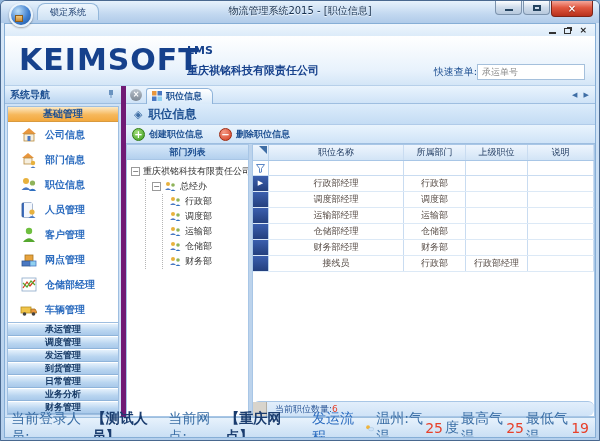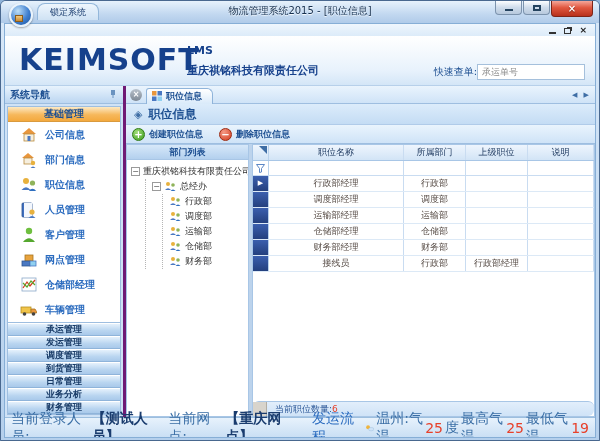--- a/index.html
+++ b/index.html
@@ -56,21 +56,21 @@
   .quick-search { position:absolute; right:10px; top:28px; display:flex; align-items:center; }
   .quick-search label { font-size:10px; color:#1d4f91; }
   .quick-search input { width:108px; height:16px; border:1px solid #a5c0dc; font-size:9px;
     padding:0 4px; color:#555; font-family:"DejaVu Sans",sans-serif; }
   .quick-search input::placeholder { color:#8a8a8a; }
 
   
   .main { flex:1; display:flex; min-height:0; }
 
   
-  .sidebar { width:121px; display:flex; flex-direction:column; border-right:3px solid #701a75;
+  .sidebar { width:121px; display:flex; flex-direction:column; border-right:5px solid #701a75;
     background:#cfe2f6;text-align:center; }
   .nav-title { height:18px; display:flex; align-items:center; justify-content:space-between;
     padding:0 5px; background:linear-gradient(#e8f3fd,#bcd6f1);
     border-bottom:1px solid #9ebee0; font-size:10px; font-weight:bold; color:#1d4f91; }
   .nav-panel { flex:1; margin:2px; background:#fff; border:1px solid #9ebee0;
     display:flex; flex-direction:column; min-height:0; }
   .section-header { height:17px; display:flex; align-items:center; justify-content:center;
     background:linear-gradient(#fde9c3,#f6b85c 55%,#f3a93e);
     border-bottom:1px solid #d99a3e; font-size:10px; font-weight:bold; color:#1d4f91; }
   .nav-items { flex:1; }
@@ -286,22 +286,22 @@
                   <rect x="1" y="6" width="10" height="6" fill="#f0c44a" stroke="#b8901f" stroke-width="0.8"></rect>
                   <path d="M11 8 L15 8 L16.5 10.5 L16.5 12 L11 12 Z" fill="#e8963d" stroke="#a8741f" stroke-width="0.8"></path>
                   <circle cx="4.5" cy="13" r="1.8" fill="#444"></circle>
                   <circle cx="13.5" cy="13" r="1.8" fill="#444"></circle>
                 </svg>
               <span class="lbl">车辆管理</span>
             </div>
           </div>
           <div class="nav-groups">
             <div class="nav-group">承运管理</div>
+            <div class="nav-group">调度管理</div>
             <div class="nav-group">发运管理</div>
-            <div class="nav-group">调度管理</div>
             <div class="nav-group">到货管理</div>
             <div class="nav-group">日常管理</div>
             <div class="nav-group">业务分析</div>
             <div class="nav-group">财务管理</div>
           </div>
         </div>
       </div>
 
       <div class="content">
         <div class="tabstrip">

